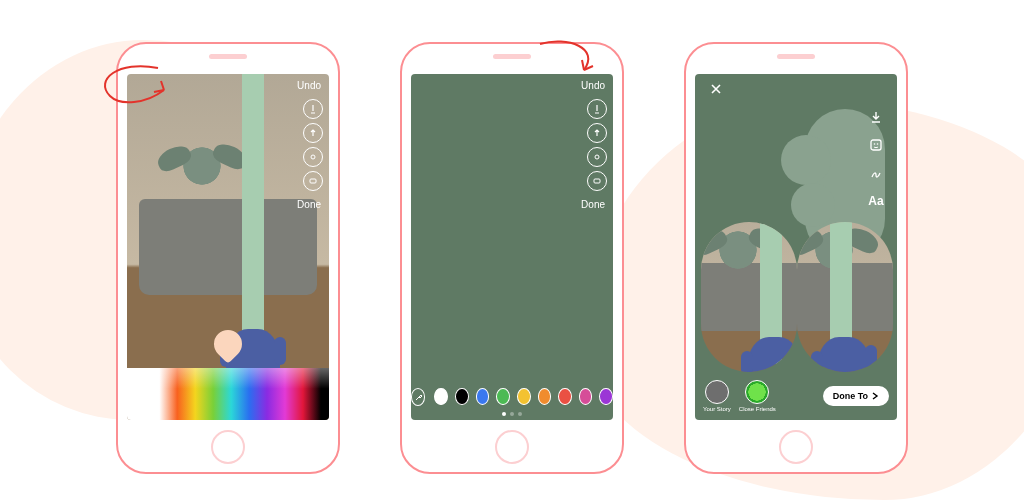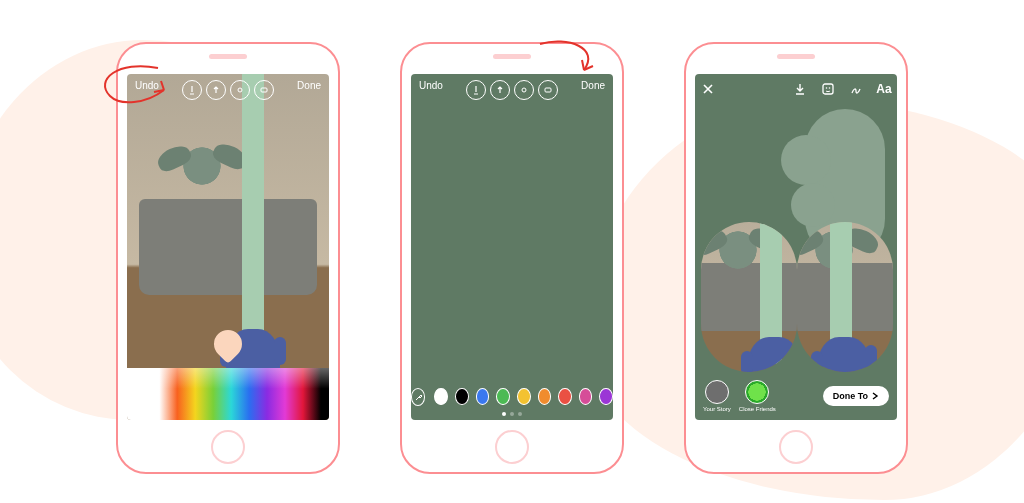--- a/index.html
+++ b/index.html
@@ -23,21 +23,21 @@
   .planter { position:absolute; left:6%; right:6%; top:36%; height:28%; background:#7d7e78; border-radius:6px 6px 10px 10px; }
   .succ { position:absolute; left:20%; top:18%; width:70px; height:60px; background: radial-gradient(circle at 50% 50%, #7a8f80 0 40%, transparent 41%); }
   .succ::before,.succ::after{content:"";position:absolute;width:34px;height:20px;background:#6c8172;border-radius:60% 60% 40% 40%;}
   .succ::before{left:-10px;top:12px;transform:rotate(-25deg);}
   .succ::after{right:-10px;top:10px;transform:rotate(25deg);}
   .candle { position:absolute; left:57%; top:0; width:22px; height:78%; background:#a7cdb0; }
   .holder { position:absolute; left:49%; bottom:10%; width:54px; height:56px; background:#4b5fa3; border-radius:22px 22px 16px 16px / 30px 30px 16px 16px; }
   .holder::before{content:"";position:absolute;left:-6px;top:14px;width:12px;height:24px;background:#4b5fa3;border-radius:8px;}
   .holder::after{content:"";position:absolute;right:-6px;top:8px;width:12px;height:28px;background:#4b5fa3;border-radius:8px;}
 
-  .toolbar { position:absolute; top:6px; left:0; right:0; display:flex; align-items:flex-start; padding:0 6px; gap:4px; color:#fff; font-size:10px; }
+  .toolbar { position:absolute; top:6px; left:0; right:0; display:flex; align-items:flex-end; padding:0 6px; gap:4px; color:#fff; font-size:10px;flex-direction:column; }
   .tbtn { width:20px; height:20px; border:1.2px solid #fff; border-radius:50%; display:flex; align-items:center; justify-content:center; font-size:10px; color:#fff; flex:0 0 auto; }
   .toolbar .txt { padding:0 2px; }
   .toolbar .spacer{flex:1;}
   .toolbar-r { justify-content:flex-end; }
   .ticon { width:18px; height:18px; display:flex; align-items:center; justify-content:center; color:#fff; }
   .aa { font-weight:600; font-size:12px; }
 
   .dropper { position:absolute; left:50%; bottom:62px; width:28px; height:28px; background:#fbd6bd; border-radius:50% 50% 50% 4px; transform: translateX(-50%) rotate(-45deg); }
 
   .spectrum { position:absolute; left:0; right:0; bottom:0; height:52px; background:linear-gradient(to bottom, rgba(255,255,255,.4), rgba(255,255,255,0) 40%), linear-gradient(to right, #fff 0 16%, #f8611f, #f4d51e, #79d038, #2bd8d8, #2a6ff0, #8a2be2, #e23ad6, #e2163a, #000 96%); }
@@ -202,21 +202,21 @@
         <div class="mini">
           <div class="scene" style="position:absolute; inset:0;">
             <div class="planter"></div>
               <div class="succ"></div>
               <div class="candle" style="left:40%"></div>
               <div class="holder" style="left:32%"></div>
           </div>
         </div>
       </div>
 
-      <div class="toolbar toolbar-r" style="gap:10px; padding:0 4px;">
+      <div class="toolbar toolbar-r" style="gap:10px; padding:0 12px;">
         <span class="ticon" style="margin-right:auto;">
           <svg width="14" height="14" viewBox="0 0 14 14">
               <path d="M3 3l8 8M11 3l-8 8" stroke="#fff" stroke-width="1.6"></path>
             </svg>
         </span>
         <span class="ticon">
           <svg width="14" height="14" viewBox="0 0 14 14">
               <path d="M7 2v7M4 6l3 3 3-3M3 12h8" stroke="#fff" stroke-width="1.4" fill="none"></path>
             </svg>
         </span>

